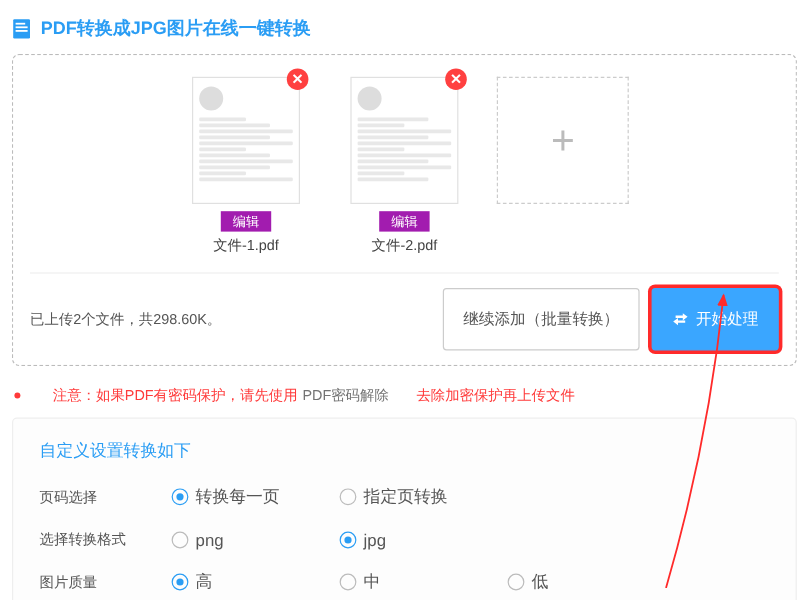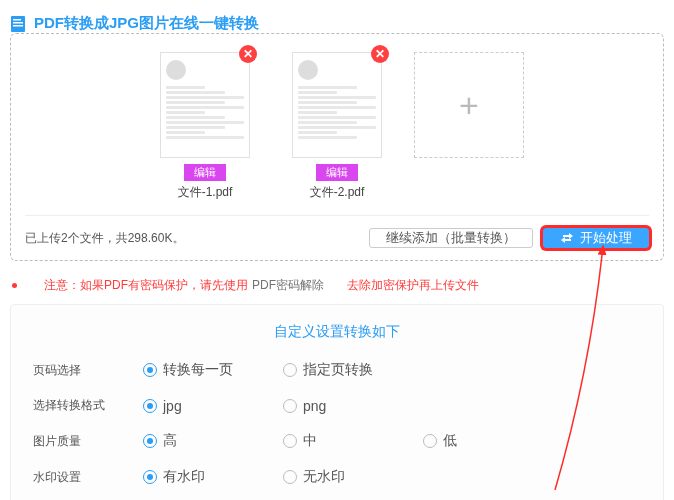--- a/index.html
+++ b/index.html
@@ -1,45 +1,45 @@
 <!DOCTYPE html>
 <html><head>
 <meta charset="utf-8">
 <style>
   * { box-sizing: border-box; margin: 0; padding: 0; }
   body { font-family: "Microsoft YaHei", Arial, sans-serif; font-size: 13px; color: #333; background: #fff; width: 674px; }
   .container { padding: 14px 10px 12px 10px; }
-  .page-title { display: flex; align-items: center; gap: 8px; font-size: 15px; font-weight: bold; color: #2a9df4; }
+  .page-title { display: flex; align-items: center; gap: 8px; font-size: 15px; font-weight: bold; color: #2a9df4; margin-bottom: 12px; }
   .page-title .icon svg { display: block; }
   .upload-area { border: 1px dashed #bbb; border-radius: 6px; padding: 18px 14px 12px 14px; background: #fff; }
   .files-row { display: flex; gap: 22px; justify-content: center; align-items: flex-start; margin-bottom: 14px; }
   .file-item { width: 110px; display: flex; flex-direction: column; align-items: center; position: relative; }
   .thumb-wrap { position: relative; width: 90px; height: 106px; border: 1px solid #e0e0e0; background: #fff; padding: 5px; }
   .thumb-inner { width: 100%; height: 100%; display: flex; flex-direction: column; gap: 2px; }
   .t-line { height: 3px; background: #e8e8e8; border-radius: 1px; }
   .t-line.short { width: 50%; }
   .t-line.med { width: 75%; }
   .t-icon { width: 20px; height: 20px; border-radius: 50%; background: #ddd; margin: 2px 0 4px 0; }
   .remove-btn { position: absolute; top: -8px; right: -8px; width: 18px; height: 18px; border-radius: 50%; background: #ff4040; color: #fff; font-size: 12px; line-height: 18px; text-align: center; cursor: pointer; font-weight: bold; }
-  .edit-badge { background: #d946ef; color: #fff; font-size: 11px; padding: 1px 10px; margin-top: 6px; cursor: pointer; }
+  .edit-badge { background: #a21caf; color: #fff; font-size: 11px; padding: 1px 10px; margin-top: 6px; cursor: pointer; }
   .file-name { font-size: 12px; color: #444; margin-top: 3px; }
   .add-more { width: 110px; height: 106px; border: 1px dashed #ccc; display: flex; align-items: center; justify-content: center; cursor: pointer; }
   .add-more .plus { font-size: 34px; color: #bbb; font-weight: 300; }
   .bottom-bar { display: flex; align-items: center; justify-content: space-between; border-top: 1px solid #eee; padding-top: 12px; margin-top: 8px; }
   .status-text { font-size: 12px; color: #555; }
   .actions { display: flex; gap: 10px; align-items: center; }
-  .btn { padding: 0 16px; font-size: 13px; border-radius: 3px; cursor: pointer; border: 1px solid #ccc; background: #fff; color: #555; }
+  .btn { padding: 16px 16px; font-size: 13px; border-radius: 3px; cursor: pointer; border: 1px solid #ccc; background: #fff; color: #555; }
   .btn-primary { background: #3aa6ff; border-color: #3aa6ff; color: #fff; display: flex; align-items: center; gap: 6px; box-shadow: 0 0 0 3px #ff2a2a; }
   .btn-primary .icon svg { display: block; }
   .notice { margin: 16px 0 10px 2px; font-size: 12px; display: flex; align-items: center; gap: 4px; flex-wrap: wrap; }
   .dot { width: 5px; height: 5px; border-radius: 50%; background: #ff3a3a; margin-right: 4px; }
   .red { color: #ff3a3a; margin-left: 19px; }
   .link { color: #737373; cursor: pointer; }
   .settings-panel { border: 1px solid #eee; border-radius: 4px; padding: 18px 22px; background: #fdfdfd; }
-  .settings-title { text-align: center; color: #2a9df4; font-size: 14px; margin-bottom: 20px; }
+  .settings-title { color: #2a9df4; font-size: 14px; margin-bottom: 20px; }
   .setting-row { display: flex; align-items: center; margin-bottom: 18px; }
   .setting-row:last-child { margin-bottom: 0; }
   .setting-label { width: 110px; color: #555; font-size: 12px; }
   .radio-group { display: flex; gap: 0; }
   .radio-opt { display: flex; align-items: center; gap: 6px; width: 140px; cursor: pointer; color: #555; font-size: 14px; }
   .radio { width: 14px; height: 14px; border: 1px solid #bbb; border-radius: 50%; position: relative; flex-shrink: 0; }
   .radio.checked { border-color: #2a9df4; }
   .radio.checked::after { content: ""; position: absolute; top: 3px; left: 3px; width: 6px; height: 6px; border-radius: 50%; background: #2a9df4; }
   .arrow-svg { position: absolute; pointer-events: none; }
 </style>
@@ -147,26 +147,26 @@
             <div class="radio-opt">
               <span class="radio"></span>
               <span>指定页转换</span>
             </div>
           </div>
         </div>
         <div class="setting-row">
           <div class="setting-label">选择转换格式</div>
           <div class="radio-group">
             <div class="radio-opt">
+              <span class="radio"></span>
+              <span>png</span>
+            </div>
+            <div class="radio-opt">
               <span class="radio checked"></span>
               <span>jpg</span>
-            </div>
-            <div class="radio-opt">
-              <span class="radio"></span>
-              <span>png</span>
             </div>
           </div>
         </div>
         <div class="setting-row">
           <div class="setting-label">图片质量</div>
           <div class="radio-group">
             <div class="radio-opt">
               <span class="radio checked"></span>
               <span>高</span>
             </div>

